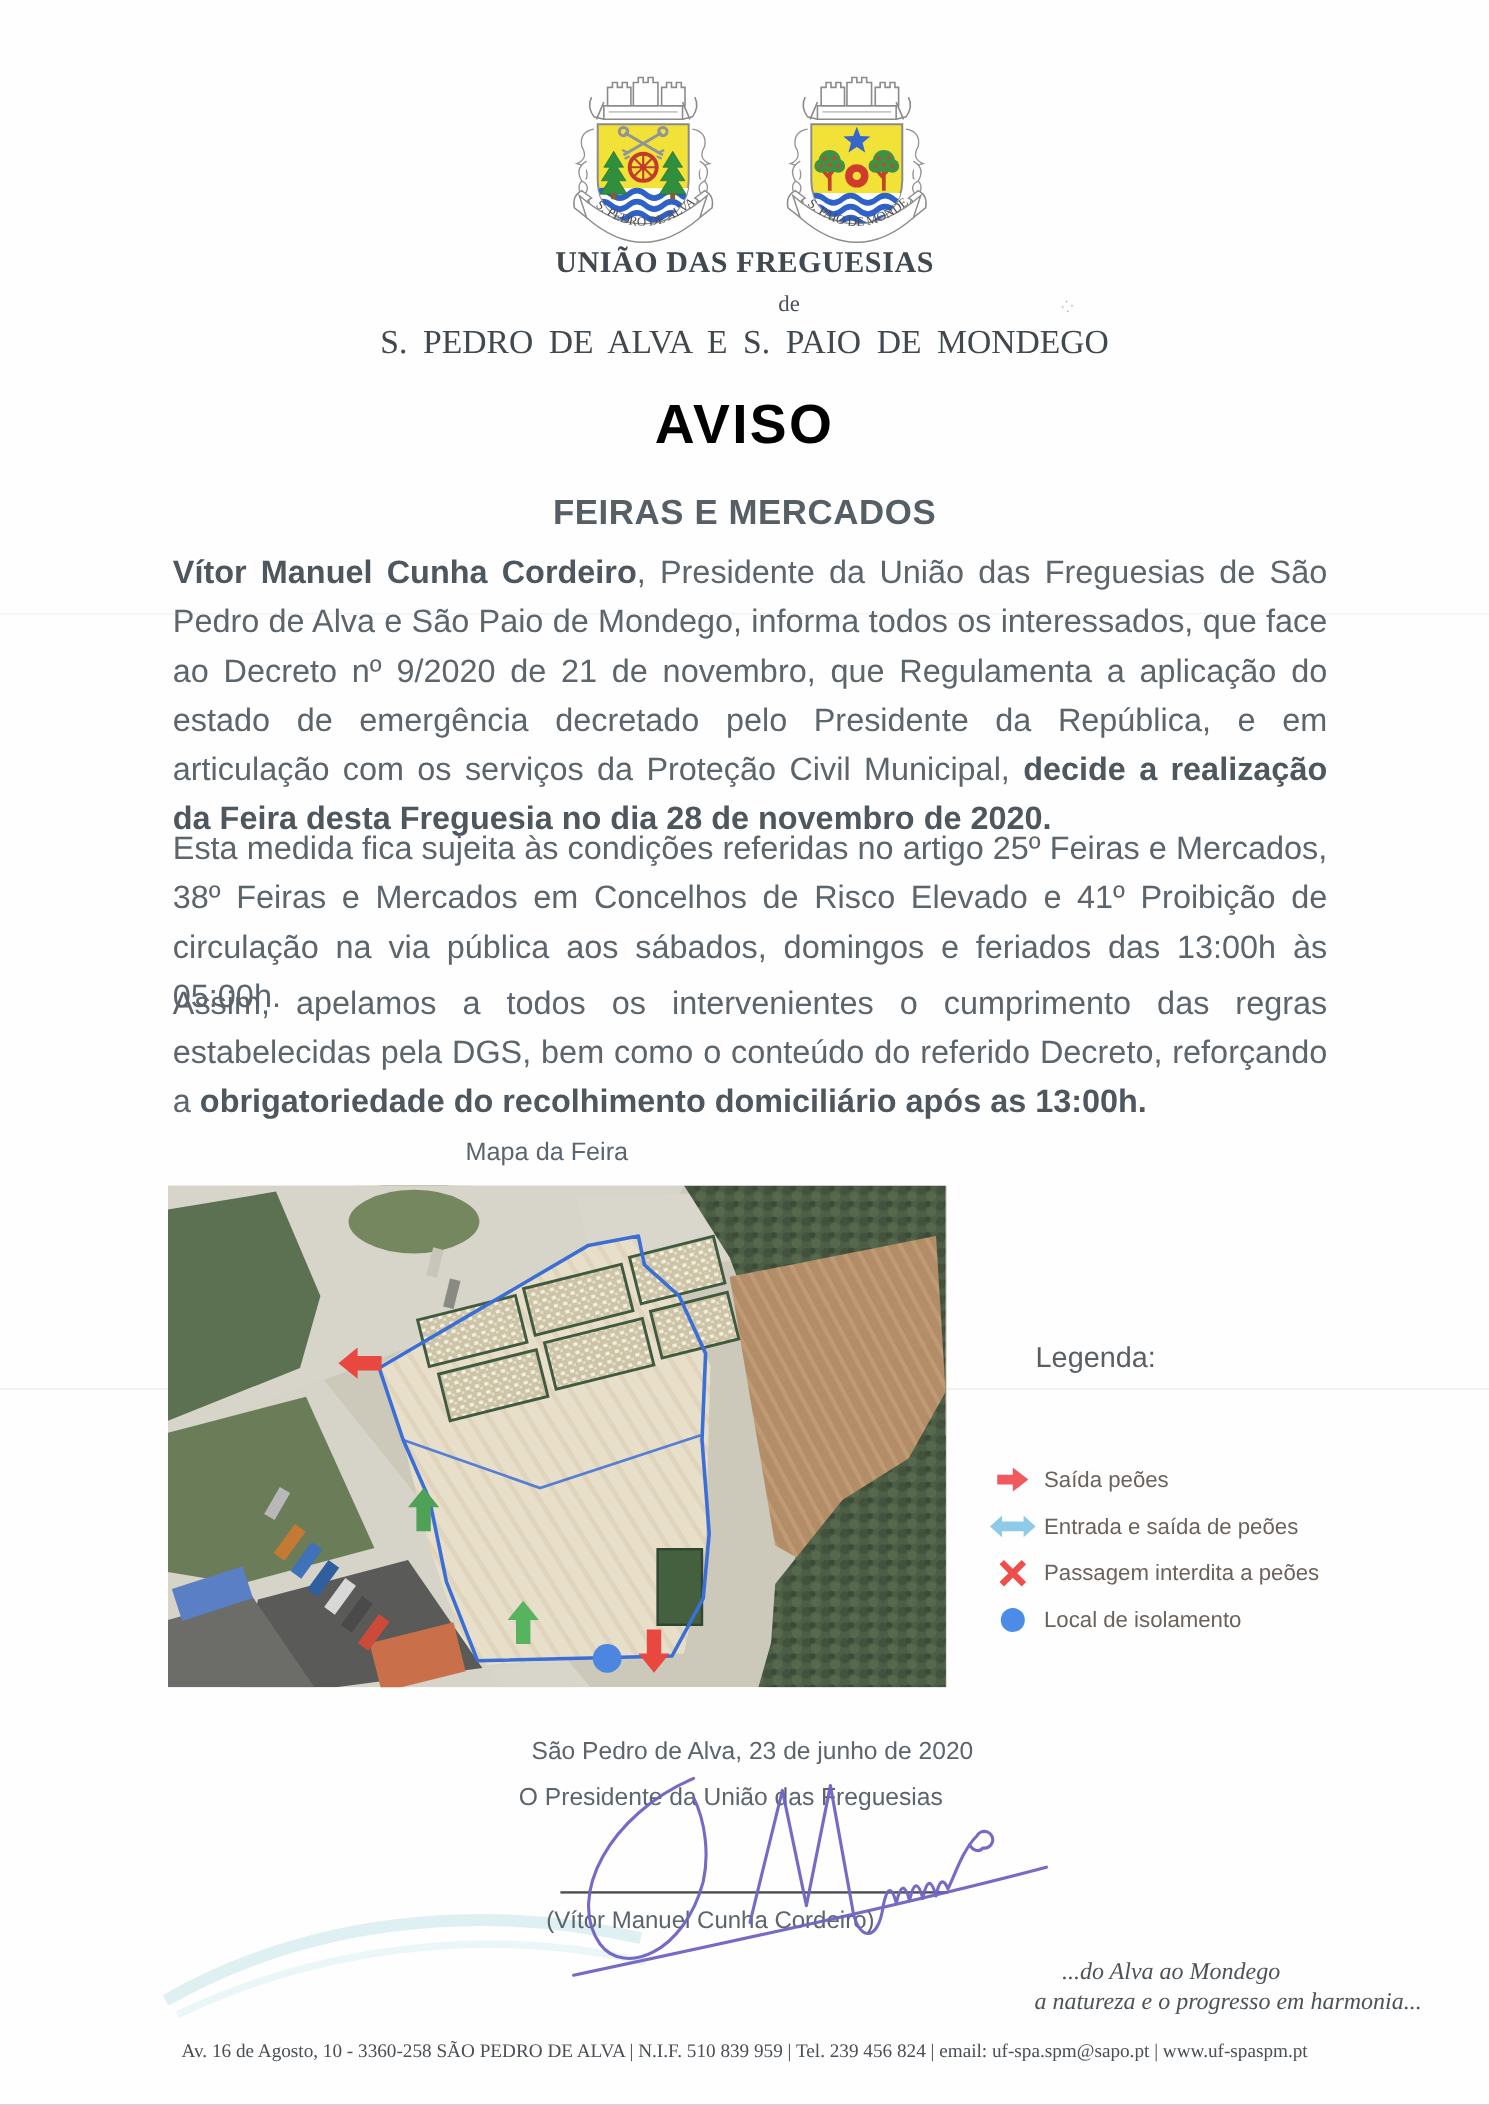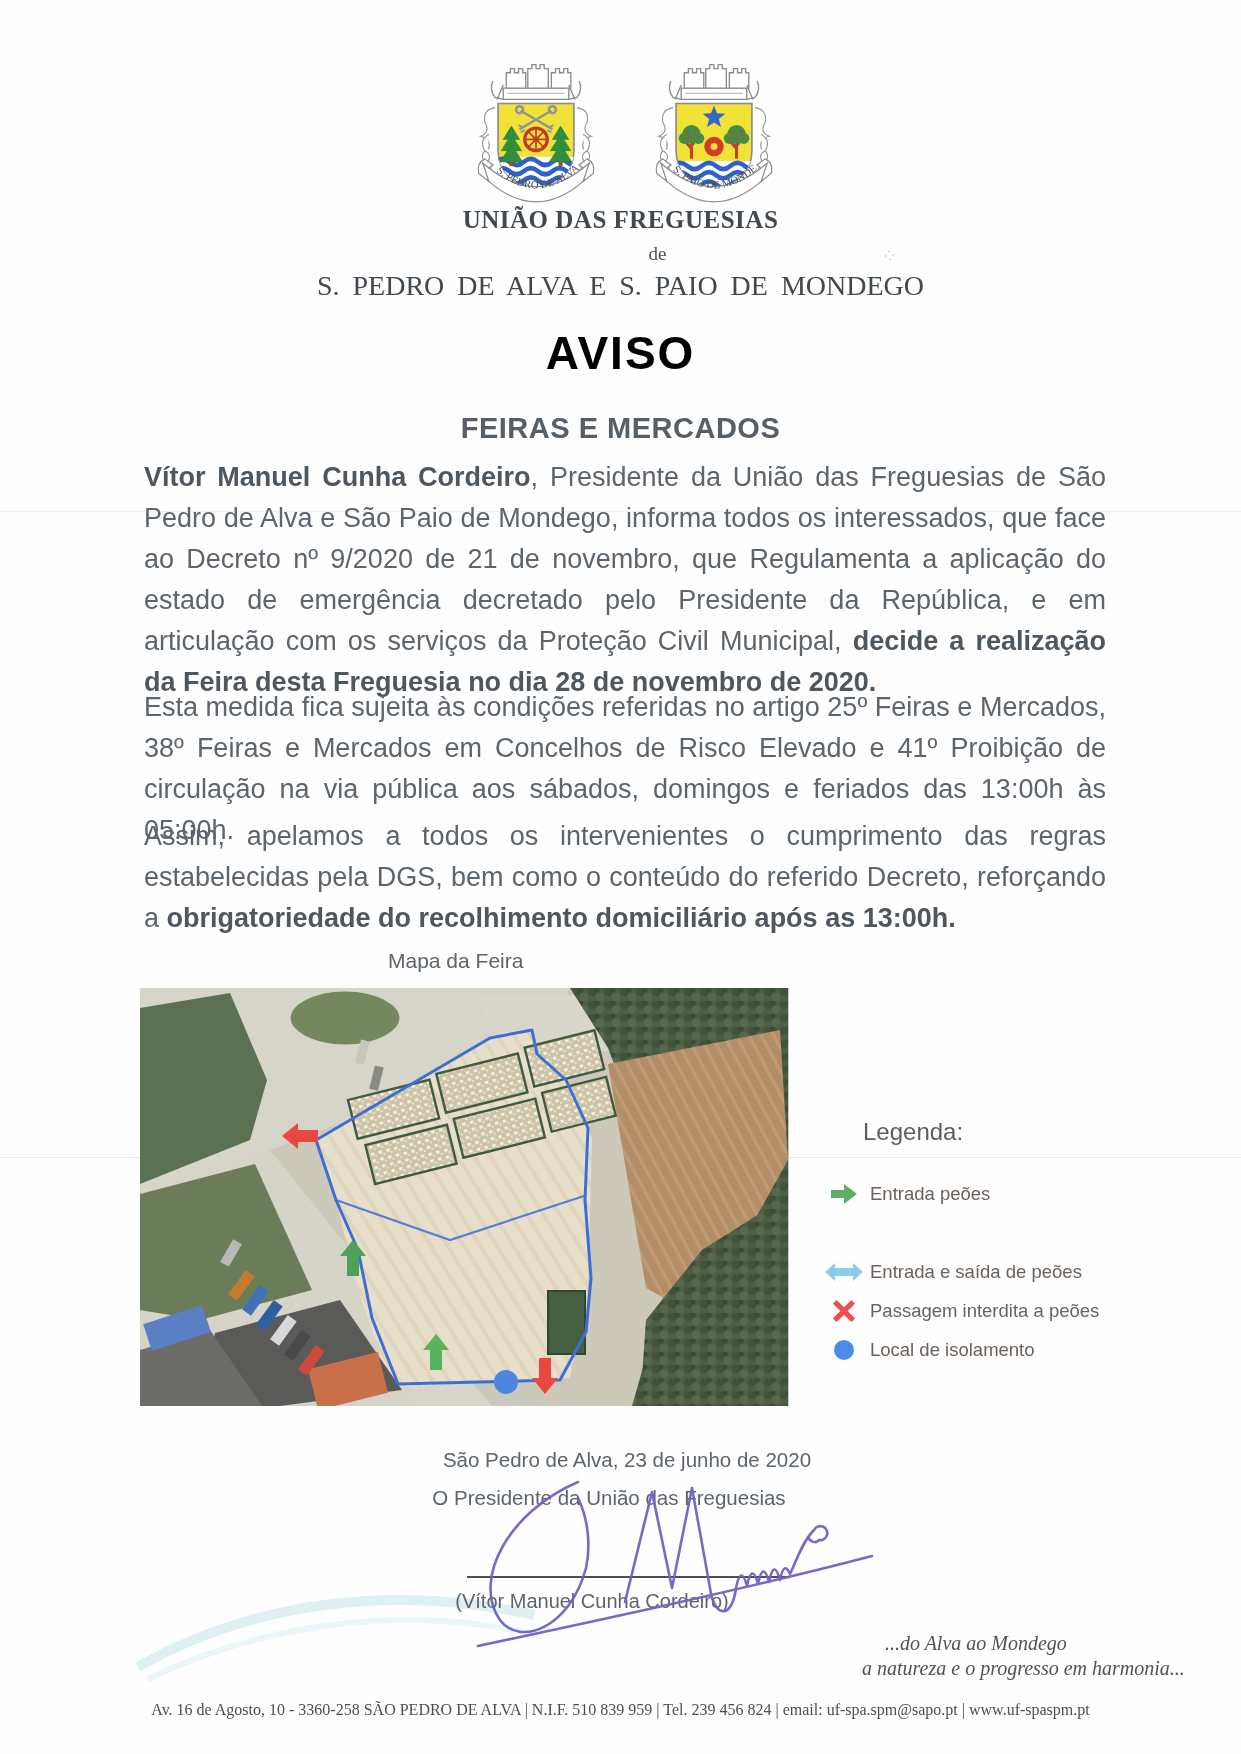--- a/index.html
+++ b/index.html
@@ -253,29 +253,29 @@
       <path d="M178,142 l-20,0 0,-7 -16,13 16,13 0,-7 20,0 z" fill="#e8483f"></path>
       <path d="M207,288 l0,-20 -7,0 13,-16 13,16 -7,0 0,20 z" fill="#4ea157"></path>
       <path d="M290,382 l0,-20 -7,0 13,-16 13,16 -7,0 0,20 z" fill="#57b35e"></path>
       <path d="M399,370 l0,20 -7,0 13,16 13,-16 -7,0 0,-20 z" fill="#e8483f"></path>
       <circle cx="366" cy="394" r="12" fill="#4d86e0"></circle>
     </svg>
   </div>
 
   <div class="abs legend-title">Legenda:</div>
 
-  <div class="abs legend-item li0">
+
+  <div class="abs legend-item li1">
     <span class="ic">
       <svg width="30" height="22" viewBox="0 0 30 22">
-          <path d="M2,7 h13 v-6 l13,10 -13,10 v-6 h-13 z" fill="#5fae66"></path>
+          <path d="M2,7 h13 v-6 l13,10 -13,10 v-6 h-13 z" fill="#f05a5f"></path>
         </svg>
     </span>
-    <span class="lbl">Entrada peões</span>
-  </div>
-
+    <span class="lbl">Saída peões</span>
+  </div>
 
   <div class="abs legend-item li2">
     <span class="ic">
       <svg width="40" height="22" viewBox="0 0 40 22">
           <path d="M11,2 v5 h18 v-5 l10,9 -10,9 v-5 h-18 v5 l-10,-9 z" fill="#8ecbe8"></path>
         </svg>
     </span>
     <span class="lbl">Entrada e saída de peões</span>
   </div>
 

